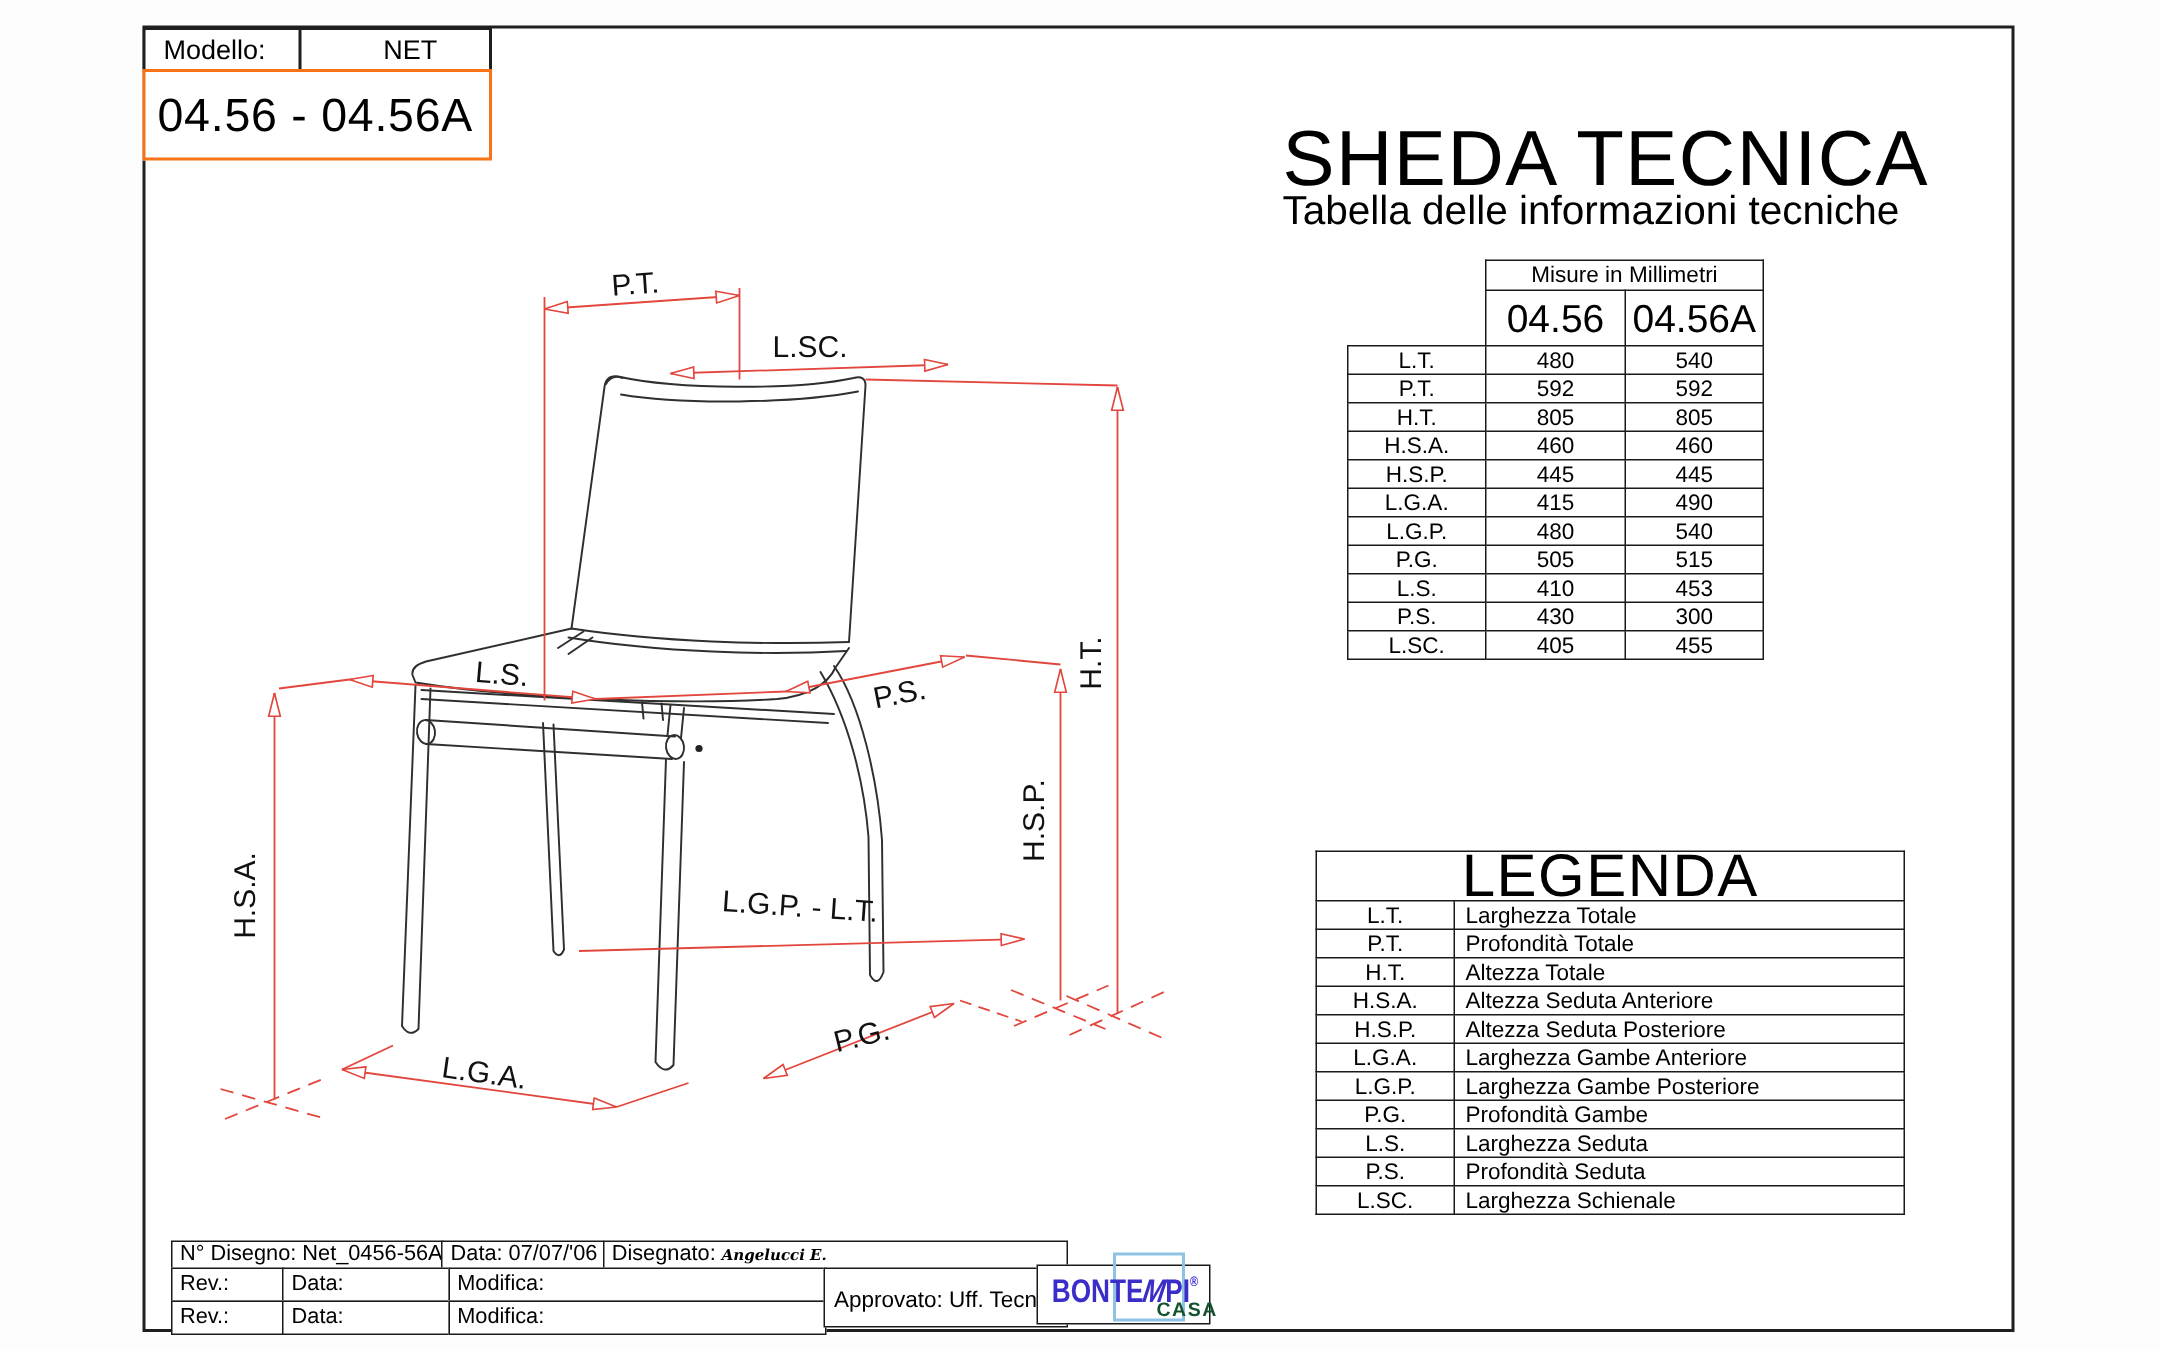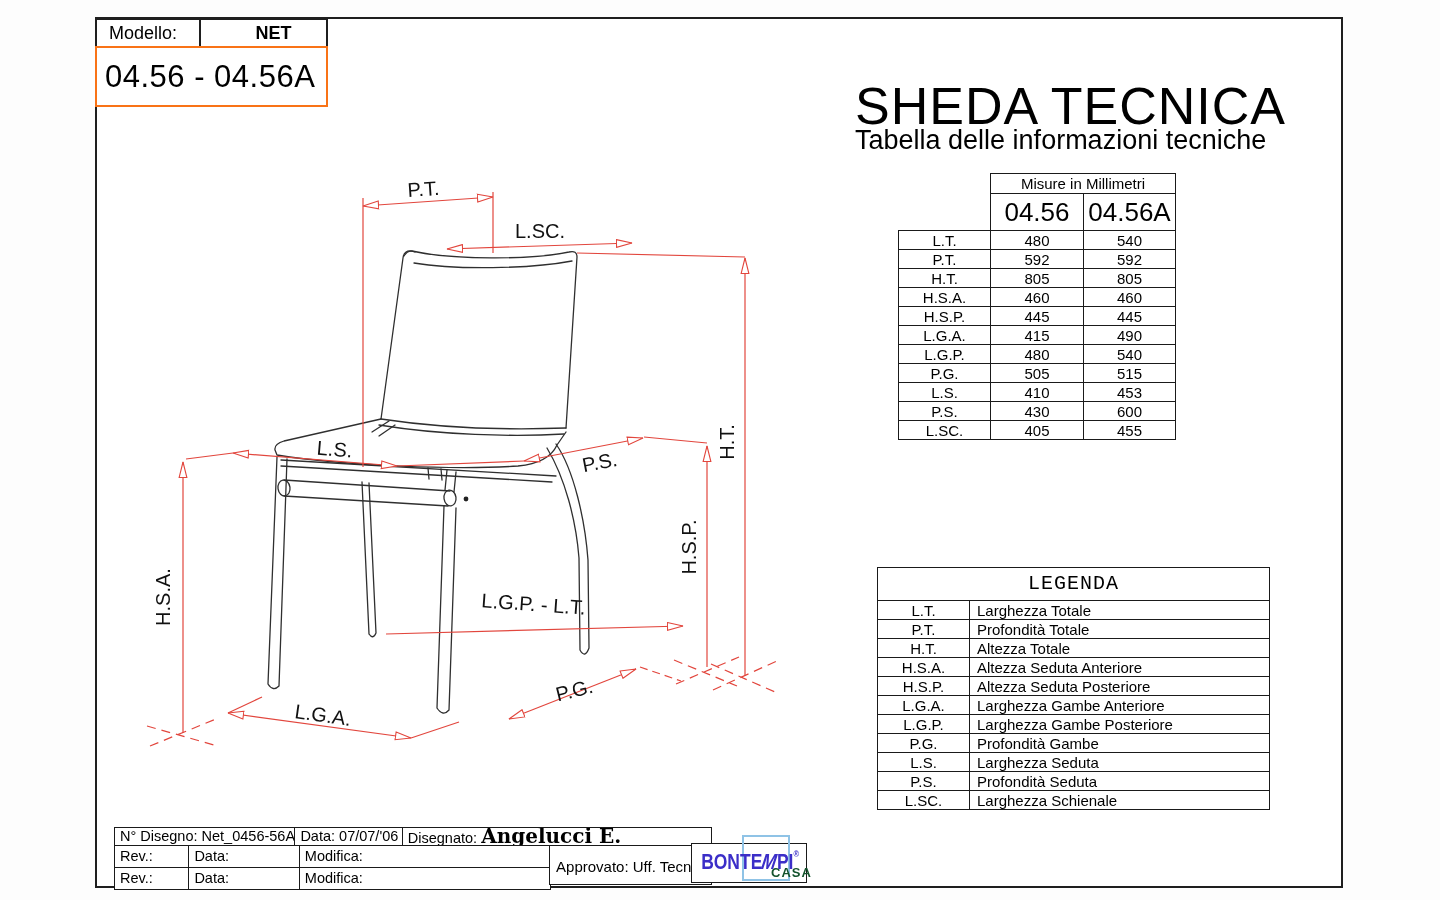--- a/index.html
+++ b/index.html
@@ -8,46 +8,46 @@
     font-family:"Liberation Sans",sans-serif;color:#000;overflow:hidden;
   }
   .page-frame{position:absolute;left:95px;top:17px;width:1248px;height:871px;
     border:2px solid #1f1f1f;background:#fff;box-sizing:border-box;}
   svg.drawing{position:absolute;left:0;top:0;pointer-events:none;}
   
   .model-row{position:absolute;left:95px;top:18px;width:233px;height:30px;
     border:2px solid #1f1f1f;box-sizing:border-box;display:flex;background:#fff;gap:20px;}
   .model-row .cell-a{width:104px;border-right:2px solid #1f1f1f;box-sizing:border-box;
     font-size:18px;line-height:26px;padding-left:12px;}
-  .model-row .cell-b{flex:1;text-align:center;font-size:18px;line-height:26px;font-weight:bold;}
+  .model-row .cell-b{flex:1;text-align:center;font-size:18px;line-height:26px;}
   .model-codes{position:absolute;left:95px;top:46px;width:233px;height:61px;
     border:2px solid #f97316;box-sizing:border-box;background:#fff;
     font-size:31px;line-height:57px;padding-left:8px;letter-spacing:.5px;}
   
   .doc-title{position:absolute;left:855px;top:76px;width:480px;text-align:left;
     font-size:52px;letter-spacing:1px;white-space:nowrap;}
   .doc-subtitle{position:absolute;left:855px;top:125px;width:480px;text-align:left;
     font-size:27px;white-space:nowrap;}
   
   table.tbl{position:absolute;border-collapse:collapse;table-layout:fixed;background:transparent;}
   table.tbl td{border:1.6px solid #1a1a1a;text-align:center;padding:0;font-size:15px;
     height:18px;line-height:17px;overflow:hidden;white-space:nowrap;background:#fff;}
   td.nob{border:none!important;background:transparent!important;}
   table.measures{left:898px;top:173px;width:277px;}
   table.measures col.c1{width:92px;}table.measures col.c2{width:93px;}table.measures col.c3{width:92px;}
   table.measures tr.mh td{height:19px;font-size:15px;}
   table.measures tr.mm td{height:36px;font-size:26px;line-height:36px;}
   table.legend{left:877px;top:567px;width:392px;}
   table.legend col.l1{width:92px;}table.legend col.l2{width:300px;}
-  table.legend tr.lt td{height:32px;font-size:20px;line-height:32px;letter-spacing:1px;font-family:Liberation Mono, monospace;}
+  table.legend tr.lt td{height:32px;font-size:40px;line-height:32px;letter-spacing:1px;}
   table.legend td.desc{text-align:left;padding-left:7px;}
   
   .tb-cell{position:absolute;border:1.6px solid #1a1a1a;box-sizing:border-box;background:#fff;
     font-size:14.5px;padding-left:5px;white-space:nowrap;overflow:hidden;margin-left:19px;}
-  .hand{font-family:"DejaVu Serif",serif;font-weight:bold;font-size:20px;}
+  .hand{font-family:"DejaVu Serif",serif;font-style:italic;font-weight:bold;font-size:10px;}
   .logo-cell{position:absolute;left:691px;top:843px;width:116px;height:40px;
     border:1.6px solid #1a1a1a;box-sizing:border-box;background:#fff;}
   .casa-box{position:absolute;left:50px;top:-9px;width:48px;height:46px;
     border:2px solid #8fc3e6;box-sizing:border-box;}
   .casa-text{position:absolute;left:0;right:0;bottom:-1px;text-align:center;
     color:#14532d;font-weight:bold;font-size:13px;letter-spacing:1px;padding-left:27px;}
   .brand{position:absolute;left:2px;top:7px;width:112px;text-align:center;
     color:#3b2ec8;font-weight:900;font-size:19px;letter-spacing:0;
     transform:scaleX(.92) scaleY(1.15);transform-origin:center;}
   .brand .logo-m{display:inline-block;transform:skewX(-22deg);}
@@ -209,21 +209,21 @@
         <td>515</td>
       </tr>
   <tr>
         <td>L.S.</td>
         <td>410</td>
         <td>453</td>
       </tr>
   <tr>
         <td>P.S.</td>
         <td>430</td>
-        <td>600</td>
+        <td>300</td>
       </tr>
   <tr>
         <td>L.SC.</td>
         <td>405</td>
         <td>455</td>
       </tr>
 </tbody>
   </table>
 
 <table class="tbl legend">

